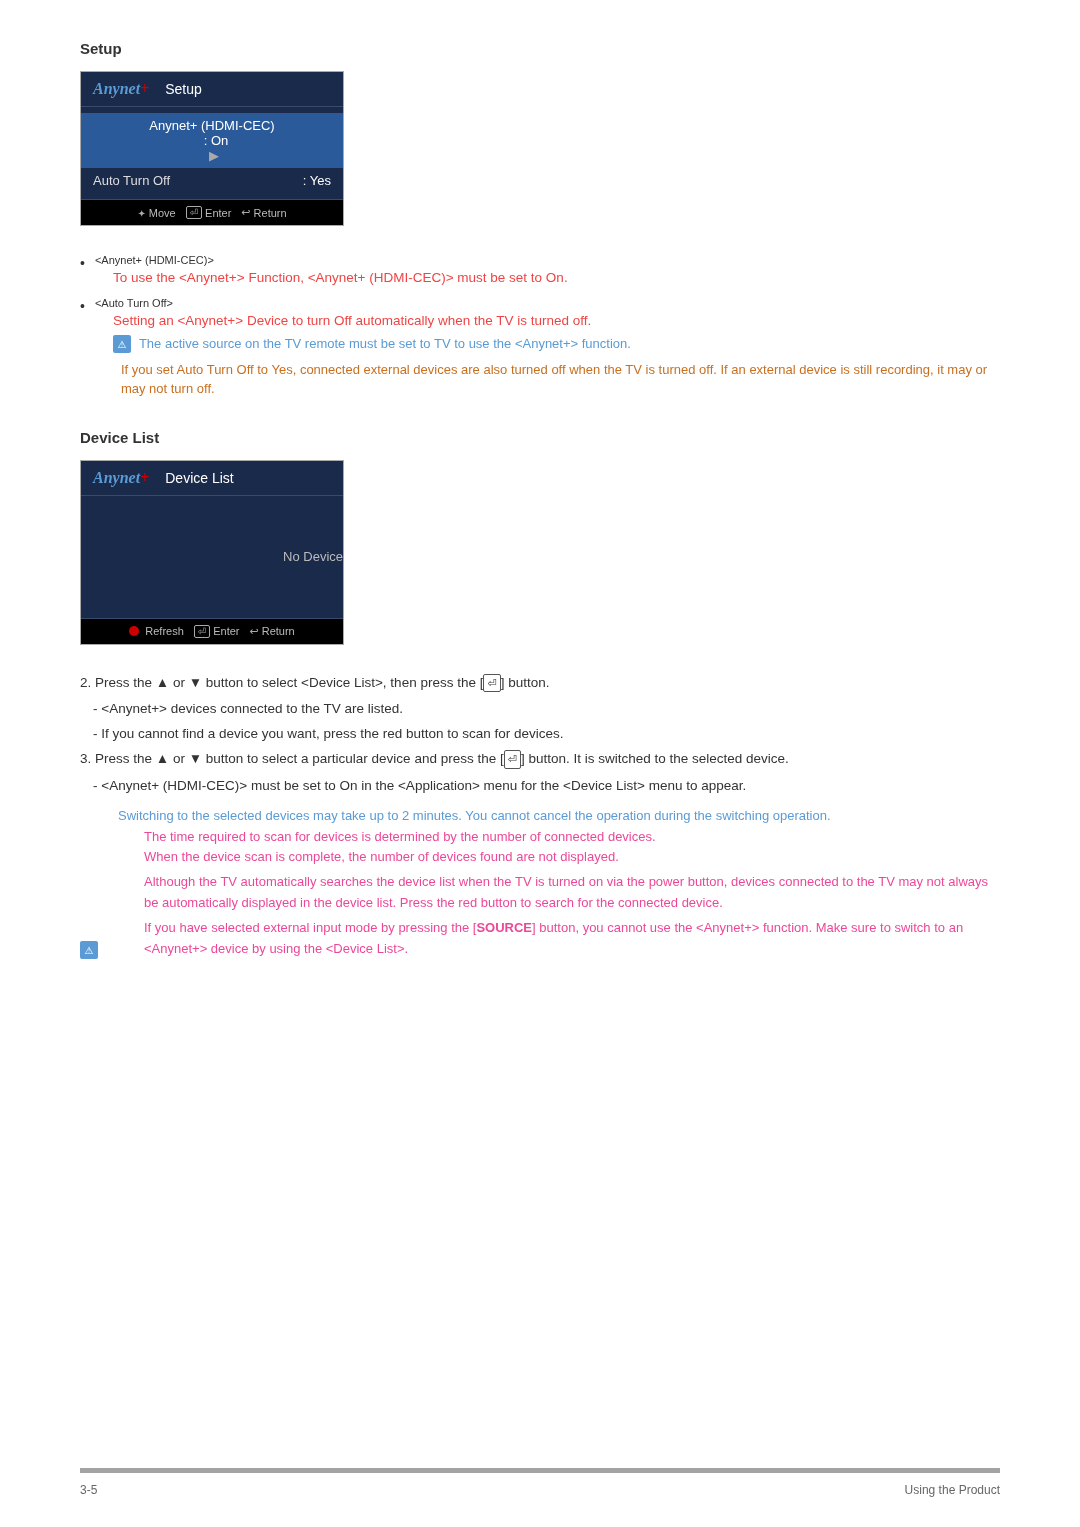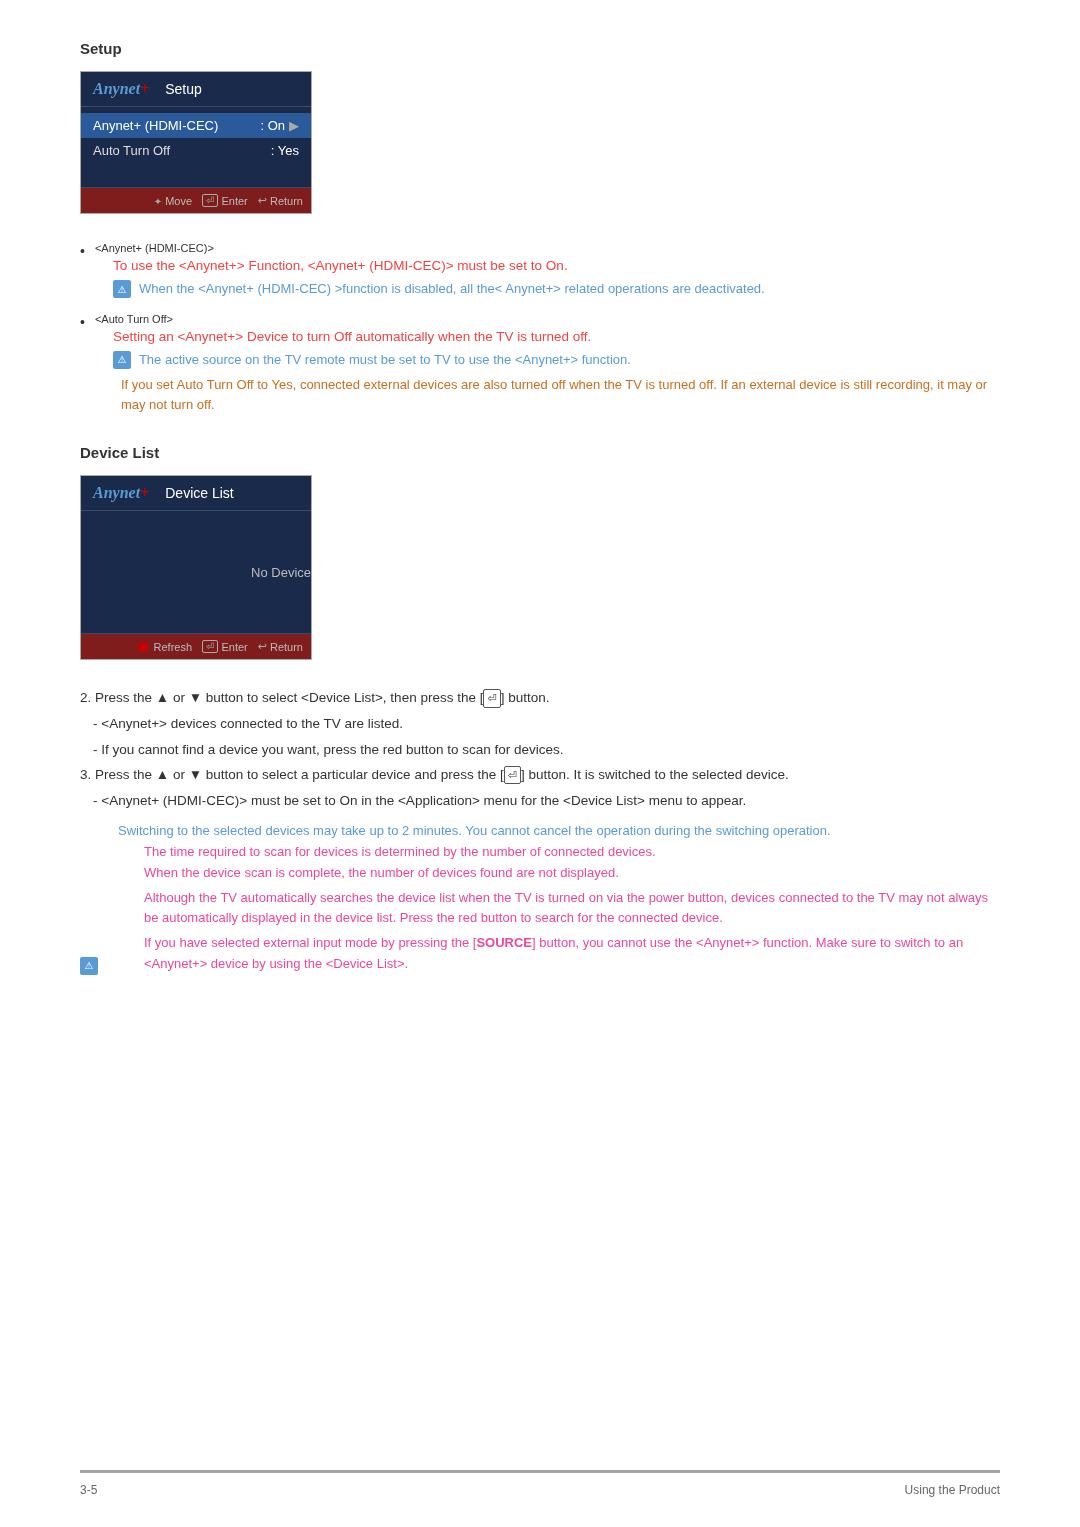--- a/index.html
+++ b/index.html
@@ -17,21 +17,21 @@
     .section-title {
       font-weight: bold;
       font-size: 15px;
       margin-bottom: 14px;
     }
 
     
     .menu-box {
       border: 1px solid #aaa;
       background: #1a2a4a;
-      width: 232px;
+      width: 264px;
       margin-bottom: 28px;
       font-size: 13px;
       color: #fff;
       position: relative;
     }
     .menu-header {
       display: flex;
       align-items: center;
       padding: 8px 12px;
       border-bottom: 1px solid #3a4a6a;
@@ -60,42 +60,43 @@
     .menu-row {
       display: flex;
       align-items: center;
       padding: 5px 12px;
       color: #ddd;
       font-size: 13px;
     }
     .menu-row.selected {
       background: #2a5a9a;
       color: #fff;
+      flex-direction: column;
     }
     .menu-row-label {
       flex: 1;
     }
     .menu-row-value {
       color: #fff;
       margin-left: 8px;
     }
     .menu-row-arrow {
       color: #aaa;
       margin-left: 4px;
     }
     .menu-footer {
       display: flex;
-      justify-content: flex-end;
+      justify-content: center;
       align-items: center;
       gap: 10px;
       padding: 6px 8px;
       border-top: 1px solid #3a4a6a;
       font-size: 11px;
       color: #bbb;
-      background: #7f1d1d;
+      background: #000000;
     }
     .footer-icon {
       display: inline-flex;
       align-items: center;
       gap: 3px;
     }
     .icon-move::before { content: '✦'; color: #aaa; font-size: 10px; }
     .icon-enter {
       display: inline-block;
       border: 1px solid #aaa;
@@ -220,21 +221,21 @@
 
     
     .page-footer {
       position: absolute;
       bottom: 30px;
       left: 80px;
       right: 80px;
       display: flex;
       justify-content: space-between;
       align-items: center;
-      border-top: 3px solid #a3a3a3;
+      border-top: 5px solid #a3a3a3;
       padding-top: 10px;
       font-size: 12px;
       color: #666;
     }
 
     .blue-note-block {
       display: flex;
       align-items: flex-end;
       margin: 8px 0;
       gap: 12px;
@@ -289,24 +290,20 @@
         <span>Return</span>
       </span>
     </div>
   </div>
 
   <div class="bullet-item">
     <span class="bullet-dot">•</span>
     <div class="bullet-content">
       <div class="bullet-main">&lt;Anynet+ (HDMI-CEC)&gt;</div>
       <div class="sub-text">To use the &lt;Anynet+&gt; Function, &lt;Anynet+ (HDMI-CEC)&gt; must be set to On.</div>
-      <div class="note-item">
-        <div class="note-icon"></div>
-        <div class="note-text">When the &lt;Anynet+ (HDMI-CEC) &gt;function is disabled, all the&lt; Anynet+&gt; related operations are deactivated.</div>
-      </div>
     </div>
   </div>
 
   <div class="bullet-item">
     <span class="bullet-dot">•</span>
     <div class="bullet-content">
       <div class="bullet-main">&lt;Auto Turn Off&gt;</div>
       <div class="sub-text">Setting an &lt;Anynet+&gt; Device to turn Off automatically when the TV is turned off.</div>
       <div class="note-item">
         <div class="note-icon"></div>

